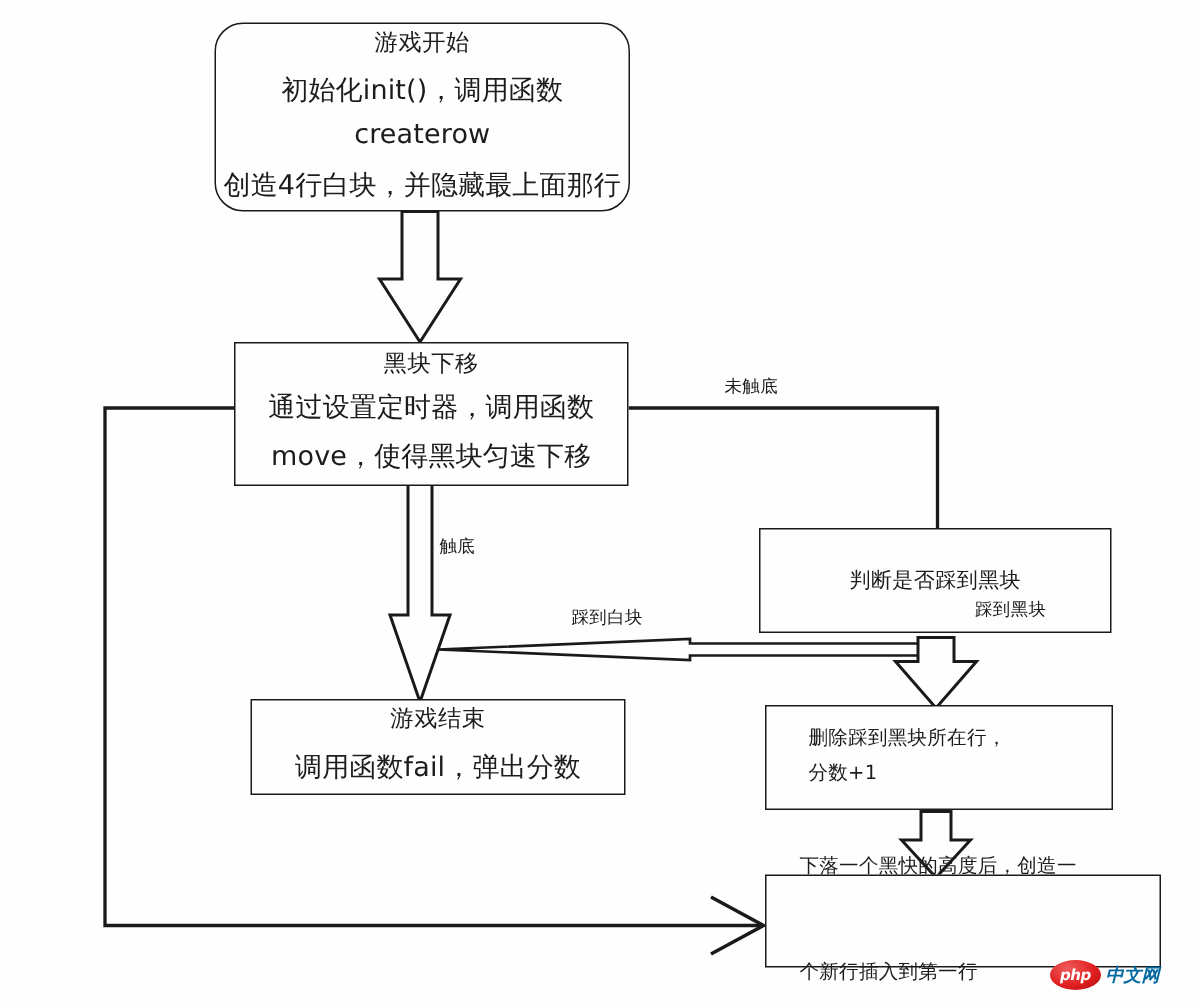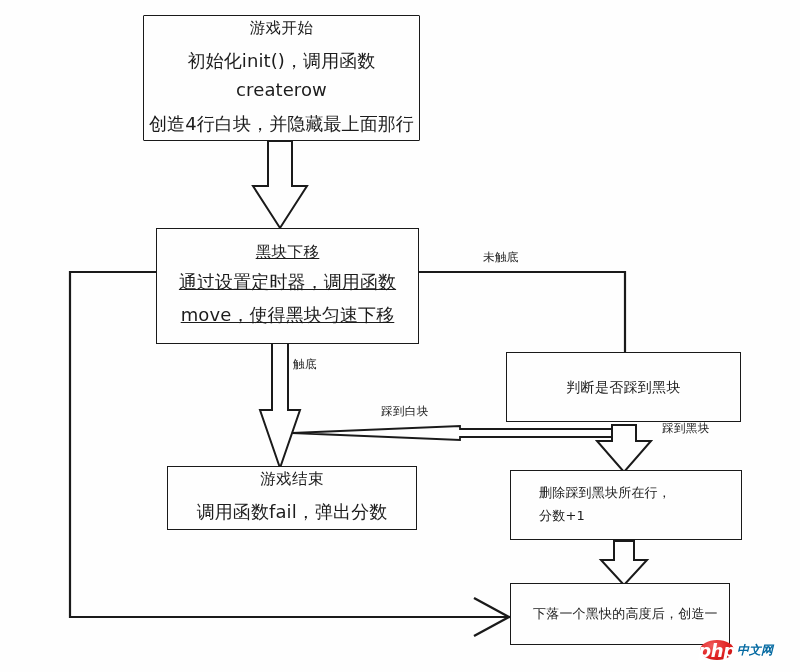--- a/index.html
+++ b/index.html
@@ -27,21 +27,21 @@
     box-sizing: border-box;
     border: 1.5px solid #1a1a1a;
     background: #fefefe;
     display: flex;
     flex-direction: column;
     align-items: center;
     justify-content: center;
     text-align: center;
     color: #1c1c1c;
   }
-  .node-box.rounded { border-radius: 1px; }
+  .node-box.rounded { border-radius: 19px; }
   .node-title {
     font-size: 15.5px;
     line-height: 1.35;
     letter-spacing: 0.4px;
   }
   .node-body {
     font-size: 18px;
     line-height: 1.62;
     letter-spacing: 0.1px;
     margin-top: 7px;
@@ -71,21 +71,21 @@
     display: flex;
     align-items: center;
     gap: 3px;
   }
   .wm-oval {
     width: 34px;
     height: 20px;
     border-radius: 50%;
     background: radial-gradient(ellipse at 35% 28%, #f05b5b 0%, #e02020 55%, #b30d0d 100%);
     color: #ffffff;
-    font-size: 18px;
+    font-size: 10px;
     font-weight: bold;
     font-style: italic;
     display: flex;
     align-items: center;
     justify-content: center;
     letter-spacing: -0.3px;
     font-family: "DejaVu Sans", "Liberation Sans", sans-serif;
   }
   .wm-text {
     font-size: 12px;
@@ -119,50 +119,51 @@
 
     <polyline points="474,598 509,617 474,636" fill="none" stroke="#1a1a1a" stroke-width="2.4"></polyline>
   </svg>
 
   <div class="node-box rounded" style="left:143px; top:15px; width:277px; height:126px;">
     <div class="node-title">游戏开始</div>
     <div class="node-body">初始化init()，调用函数createrow</div>
     <div class="node-body tight">创造4行白块，并隐藏最上面那行</div>
   </div>
 
-  <div class="node-box" style="left:156px; top:228px; width:263px; height:116px;text-decoration:underline;">
+  <div class="node-box" style="left:156px; top:228px; width:263px; height:96px;">
     <div class="node-title">黑块下移</div>
     <div class="node-body tight">通过设置定时器，调用函数</div>
     <div class="node-body tight">move，使得黑块匀速下移</div>
   </div>
 
   <div class="node-box" style="left:506px; top:352px; width:235px; height:70px;">
     <div class="node-single">判断是否踩到黑块</div>
   </div>
 
   <div class="node-box" style="left:167px; top:466px; width:250px; height:64px;">
     <div class="node-title">游戏结束</div>
     <div class="node-body">调用函数fail，弹出分数</div>
   </div>
 
   <div class="node-box" style="left:510px; top:470px; width:232px; height:70px; align-items:flex-start; padding-left:28px;">
     <div class="node-body-only">删除踩到黑块所在行，</div>
     <div class="node-body-only">分数+1</div>
   </div>
 
-  <div class="node-box" style="left:510px; top:583px; width:220px; height:62px; align-items:flex-start; padding-left:22px;gap:48px;">
+  <div class="node-box" style="left:510px; top:583px; width:264px; height:62px; align-items:flex-start; padding-left:22px;gap:48px;">
     <div class="node-body-only">下落一个黑快的高度后，创造一</div>
+    <div class="node-body-only">个新行插入到第一行</div>
   </div>
 
   <div class="edge-label" style="left:483px; top:250px;">未触底</div>
 
   <div class="edge-label" style="left:293px; top:357px;">触底</div>
 
   <div class="edge-label" style="left:360px; top:404px;margin-left:21px;">踩到白块</div>
 
-  <div class="edge-label" style="left:650px; top:421px;margin-left:12px;">踩到黑块</div>
+  <div class="edge-label" style="left:650px; top:399px;">踩到黑块</div>
 
   <div id="watermark" style="left:700px; top:640px;">
     <div class="wm-oval">php</div>
     <div class="wm-text">中文网</div>
   </div>
 
 </div>
 
 </body></html>

